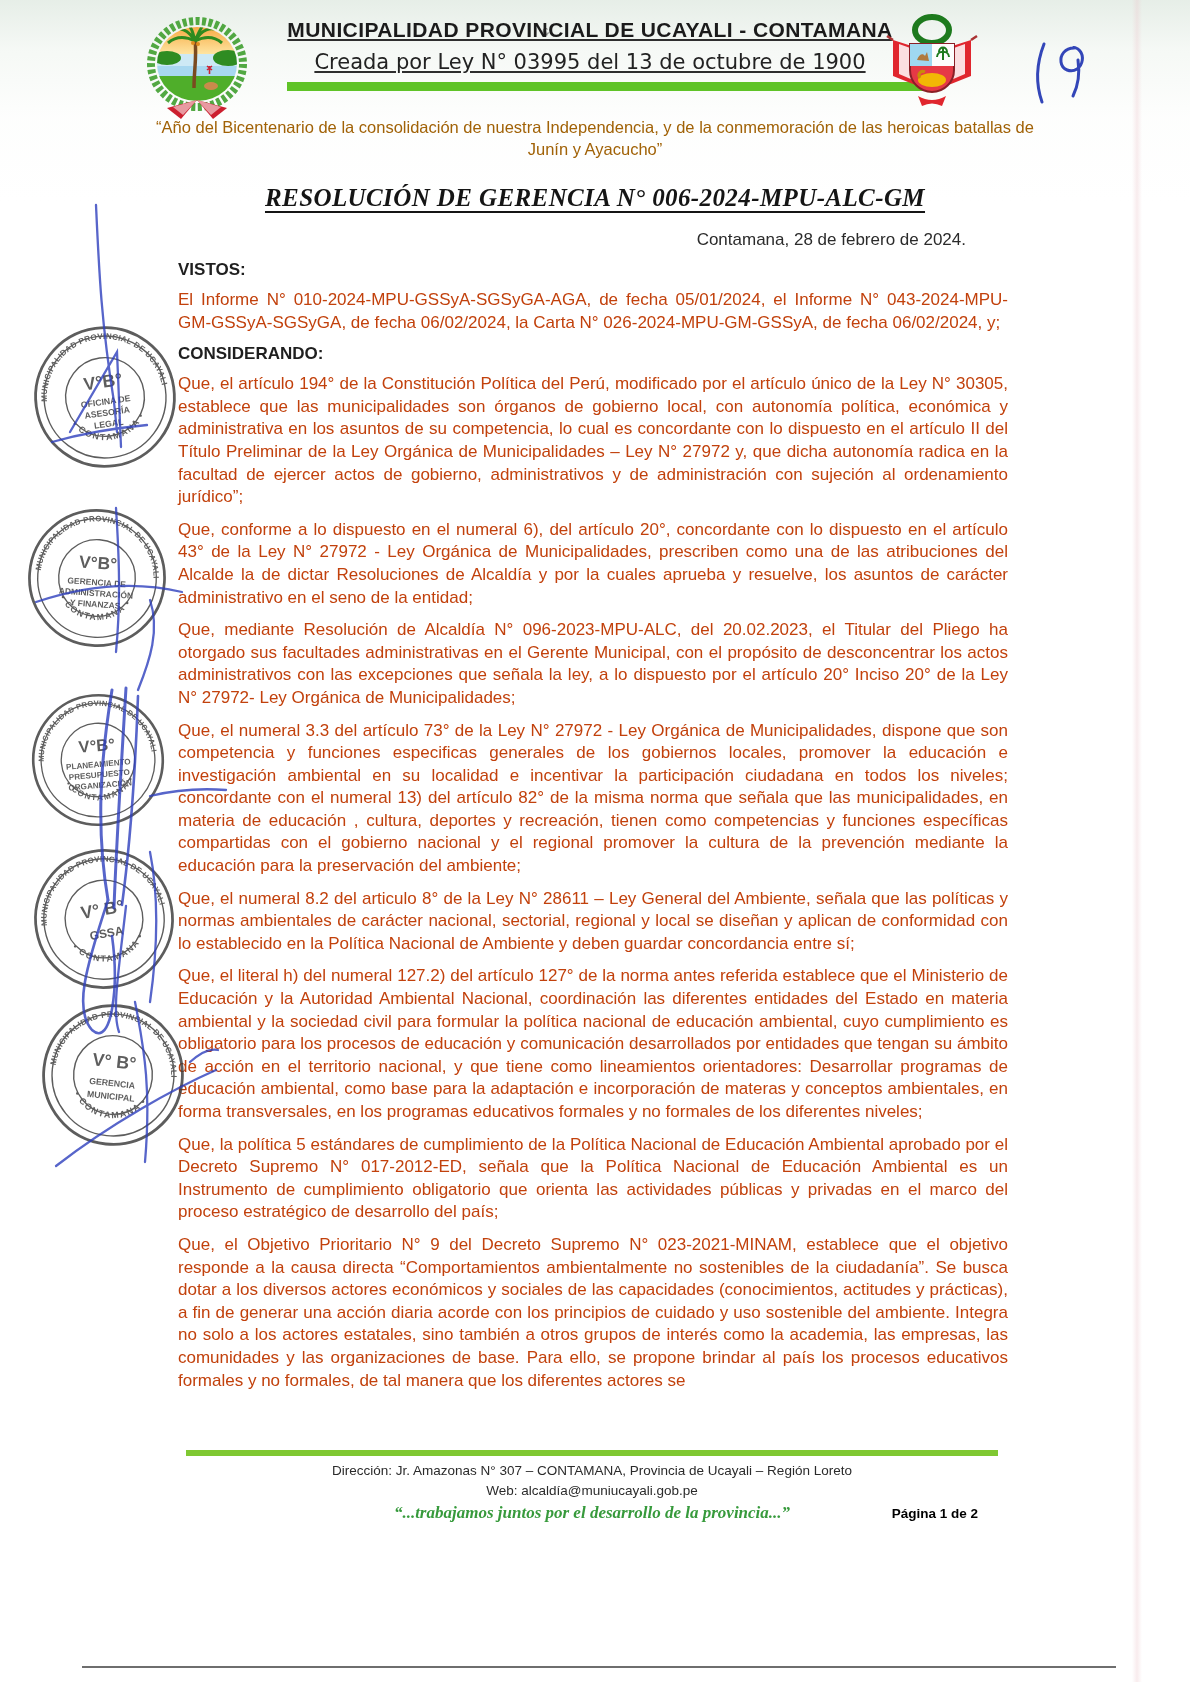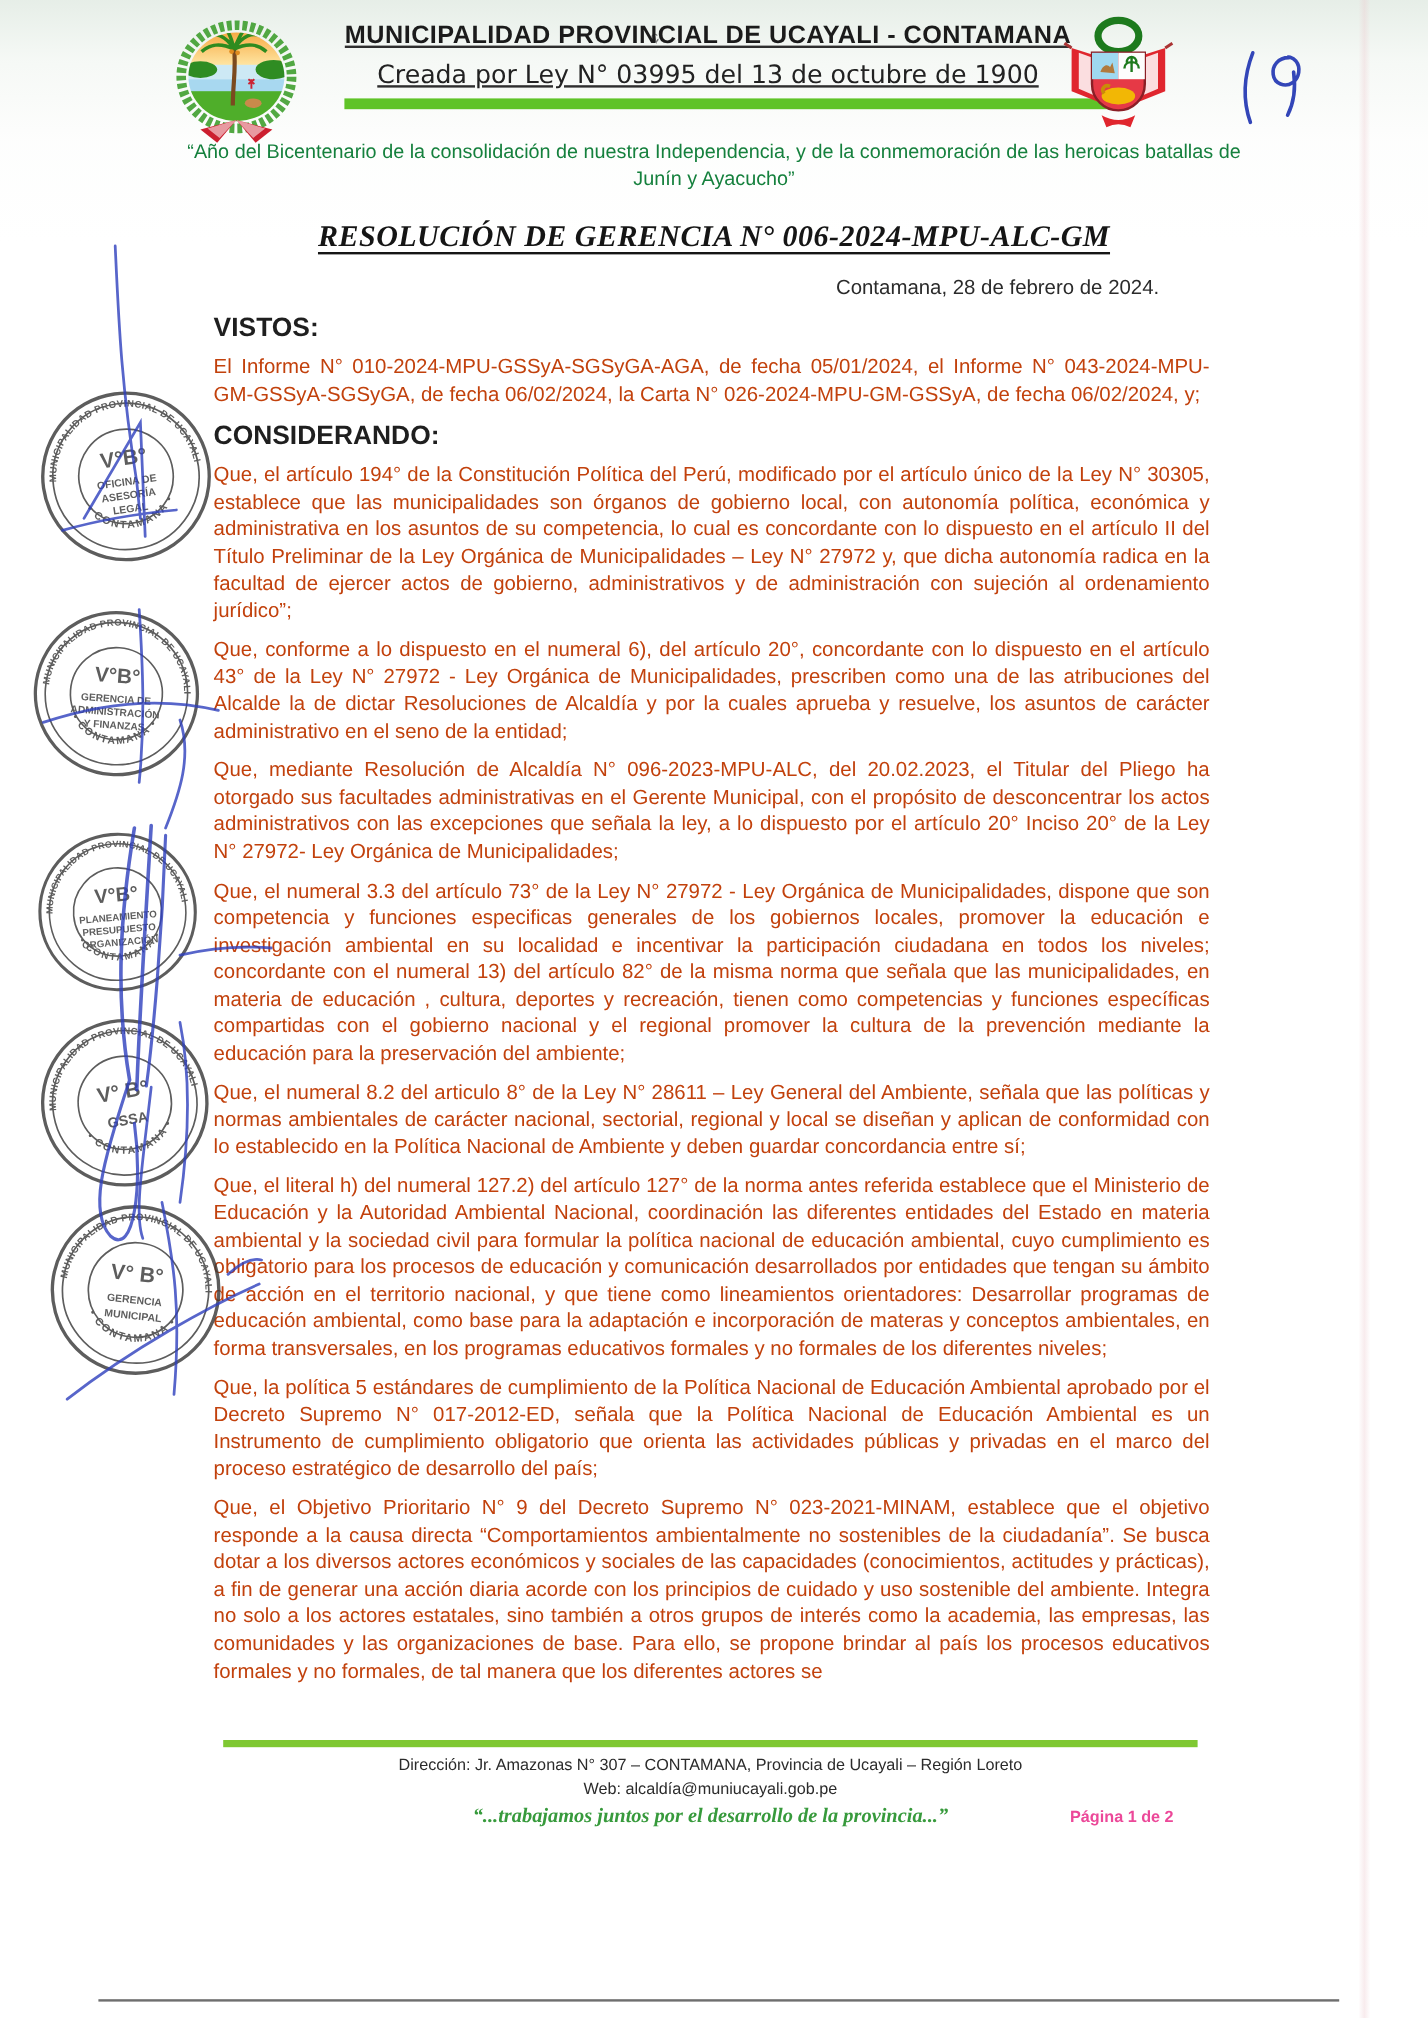--- a/index.html
+++ b/index.html
@@ -15,47 +15,47 @@
   
   .logo{position:absolute;left:133px;top:14px;width:128px;height:108px;}
   .header-center{position:absolute;left:265px;top:18px;width:650px;text-align:center;text-decoration:underline;}
   .org-name{font-size:21px;font-weight:bold;color:#1b1b1b;letter-spacing:.4px;}
   .created-by{font-size:21px;color:#222;margin-top:8px;font-family:"DejaVu Sans",sans-serif;}
   .green-bar{height:9px;background:#5fc327;margin-top:8px;margin-left:22px;margin-right:-18px;}
   .coat{position:absolute;left:873px;top:12px;width:118px;height:108px;}
   .handnum{position:absolute;left:1022px;top:26px;width:80px;height:90px;}
 
   .quote{position:absolute;left:155px;top:116px;width:880px;text-align:center;
-    font-size:16.5px;color:#15803d;line-height:1.35;}
+    font-size:16.5px;color:#a16207;line-height:1.35;}
 
   .doc-title{position:absolute;left:0;top:184px;width:100%;text-align:center;
     font-family:"Liberation Serif",serif;font-style:italic;font-weight:bold;
     font-size:25px;color:#151515;text-decoration:underline;text-underline-offset:5px;
     text-decoration-thickness:2px;letter-spacing:.4px;}
 
   .date-line{position:absolute;right:224px;top:230px;font-size:17px;color:#2b2b2b;}
 
   .main{position:absolute;left:178px;top:256px;width:830px;}
-  .sec-label{font-size:22px;font-weight:bold;color:#1f1f1f;margin:4px 0 9px 0;}
+  .sec-label{font-size:17px;font-weight:bold;color:#1f1f1f;margin:4px 0 9px 0;}
   .body-par{font-size:17px;line-height:22.6px;text-align:justify;margin:0 0 10px 0;color:#c2410c;}
 
   
   .stamp{position:absolute;opacity:.82;}
   .stamp svg{width:100%;height:100%;}
   .stamp text{font-family:"Liberation Sans",sans-serif;font-weight:bold;fill:#3a3a3a;}
   .signatures{position:absolute;inset:0;pointer-events:none;}
 
   
   .footer-bar{position:absolute;left:186px;top:1450px;width:812px;height:6px;background:#7fc832;}
   .footer{position:absolute;left:178px;top:1461px;width:828px;text-align:center;}
   .f-line{font-size:13.5px;color:#2b2b2b;line-height:20px;}
   .f-slogan-row{position:relative;margin-top:2px;}
   .slogan{font-family:"Liberation Serif",serif;font-style:italic;font-weight:bold;
     font-size:17px;color:#379a3c;}
-  .pagenum{position:absolute;right:28px;top:3px;font-size:13.5px;font-weight:bold;color:#ec4899;}
+  .pagenum{position:absolute;right:28px;top:3px;font-size:13.5px;font-weight:bold;color:#000000;}
   .bottom-line{position:absolute;left:82px;top:1666px;width:1034px;height:2px;background:#4a4a4a;opacity:.8;}
   .top-mark{position:absolute;left:542px;top:24px;font-size:13px;color:#777;transform:rotate(-15deg);}
 </style>
 </head>
 <body>
 
 <div class="page">
   <div class="scan-tint"></div>
   <div class="scan-streak"></div>
   <div class="top-mark">¢</div>

